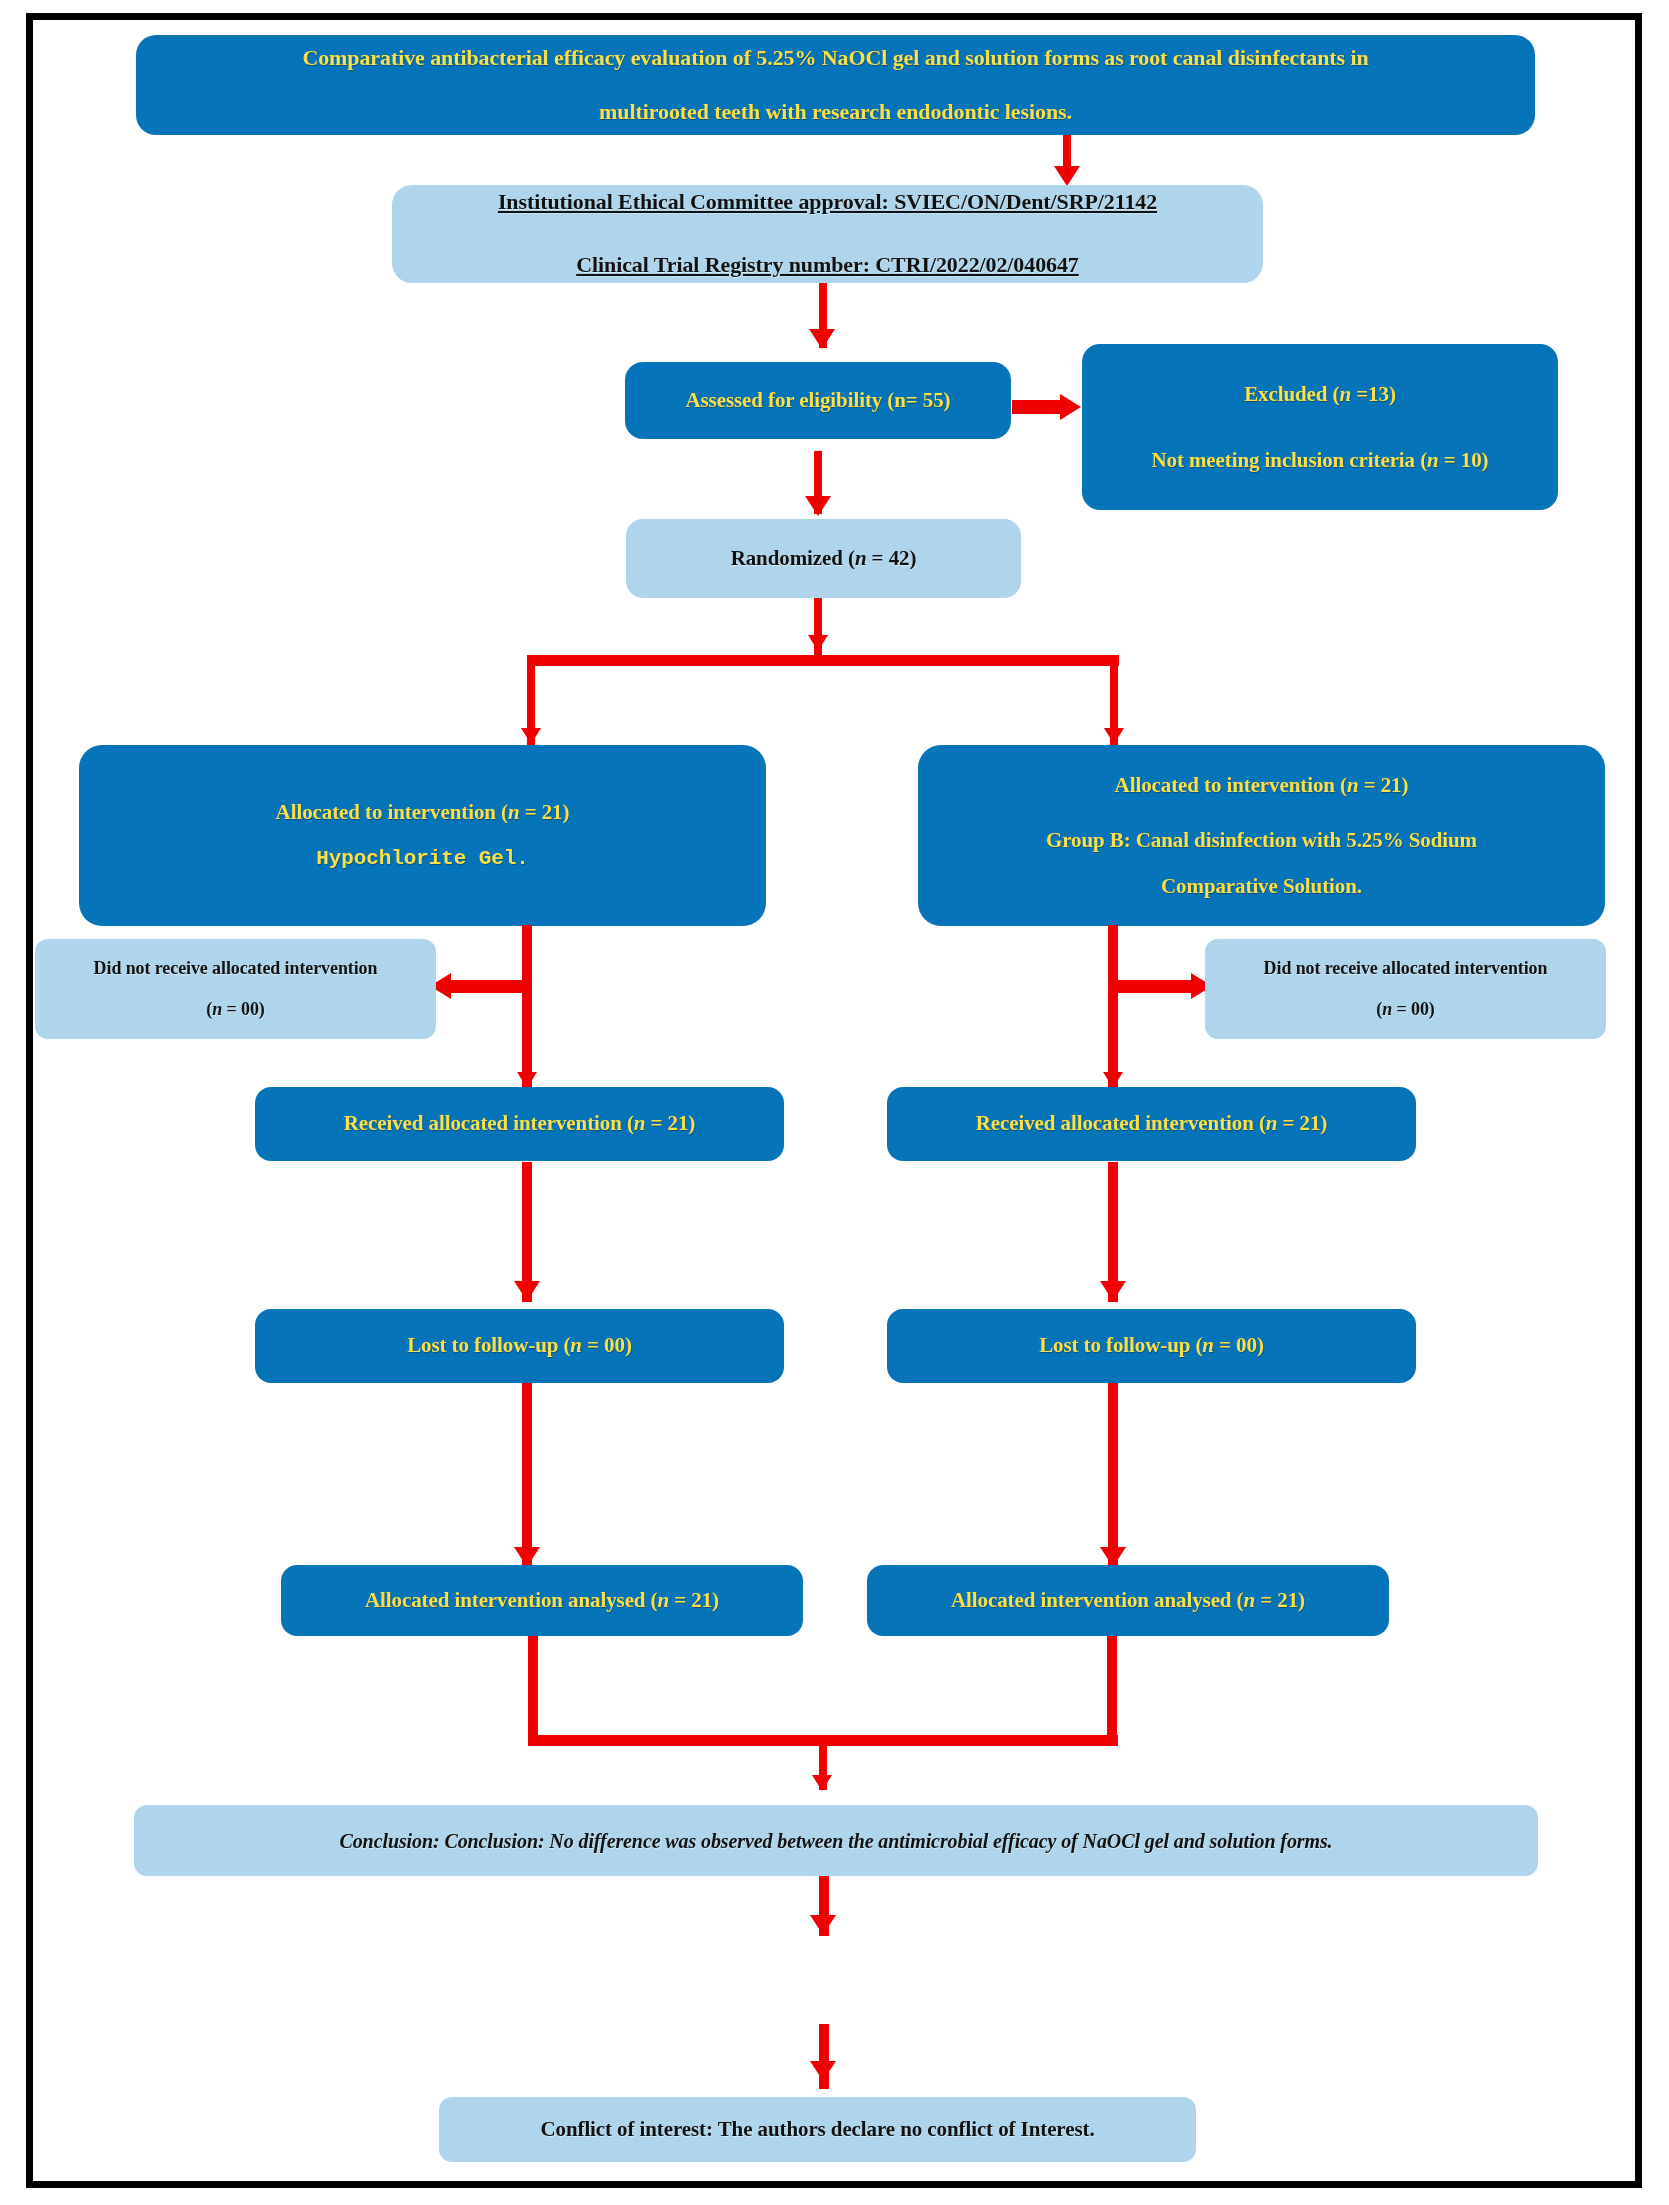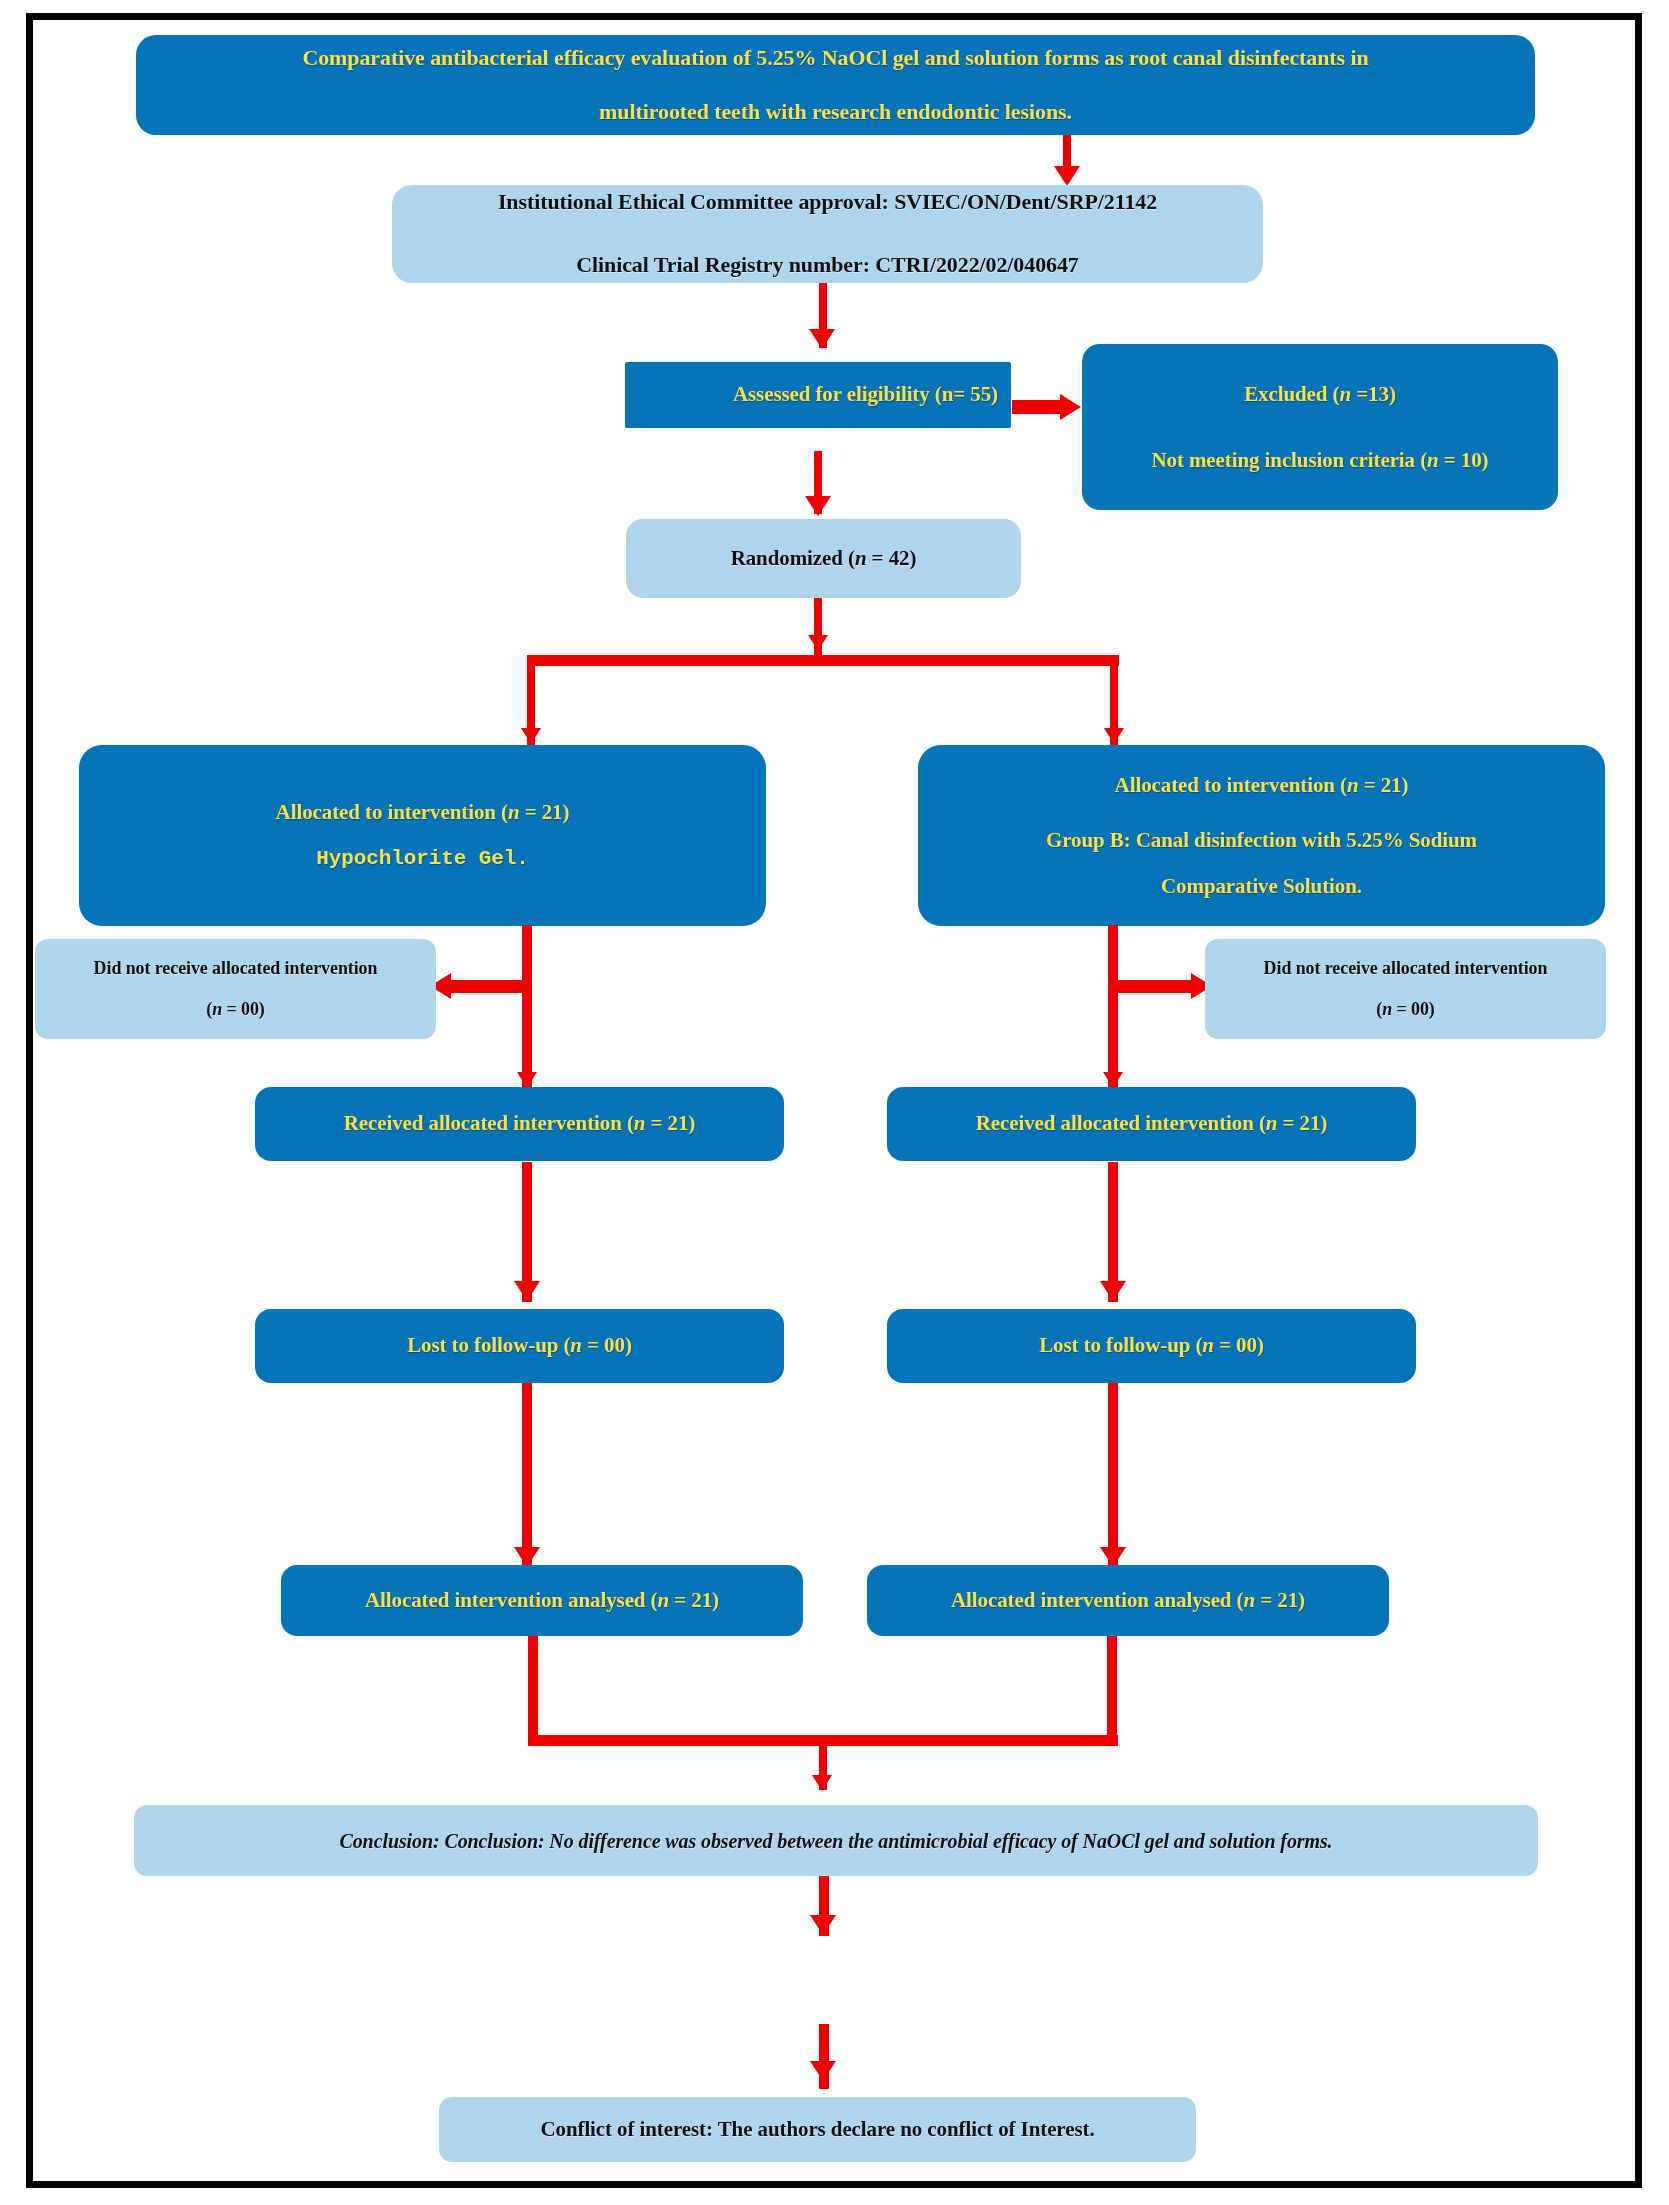--- a/index.html
+++ b/index.html
@@ -95,29 +95,29 @@
   <div id="frame"></div>
 
   <div class="node dark" style="left:136px; top:35px; width:1399px; height:100px; font-size:22px; border-radius:20px;">
     <span class="ln">Comparative antibacterial efficacy evaluation of 5.25% NaOCl gel and solution forms as root canal disinfectants in</span>
     <span class="ln">multirooted teeth with research endodontic lesions.</span>
   </div>
 
   <div class="conn" style="left:1063px; top:135px; width:8px; height:41px;"></div>
   <div class="arrowhead arrow-down" style="left:1054px; top:166px;"></div>
 
-  <div class="node light" style="left:392px; top:185px; width:871px; height:98px; font-size:22px; border-radius:20px; line-height:2.3;">
+  <div class="node light" style="left:392px; top:185px; width:871px; height:98px; font-size:22px; border-radius:20px; line-height:2.3;text-decoration:underline;">
     <span class="ln">Institutional Ethical Committee approval: SVIEC/ON/Dent/SRP/21142</span>
     <span class="ln">Clinical Trial Registry number: CTRI/2022/02/040647</span>
   </div>
 
   <div class="conn" style="left:819px; top:283px; width:8px; height:65px;"></div>
   <div class="arrowhead arrow-down" style="left:809px; top:329px;"></div>
 
-  <div class="node dark" style="left:625px; top:362px; width:386px; height:66px; font-size:21px; border-radius:2px;text-align:right;">
+  <div class="node dark" style="left:625px; top:362px; width:386px; height:77px; font-size:21px; border-radius:18px;">
     <span class="ln">Assessed for eligibility (n= 55)</span>
   </div>
 
   <div class="conn" style="left:1012px; top:400px; width:53px; height:14px;"></div>
   <div class="arrowhead arrow-right" style="left:1060px; top:394px;"></div>
 
   <div class="node dark" style="left:1082px; top:344px; width:476px; height:166px; font-size:21px; border-radius:18px; line-height:2.6;">
     <span class="ln">Excluded (<i class="it">n</i> =13)</span>
     <span class="ln">Not meeting inclusion criteria (<i class="it">n</i> = 10)</span>
   </div>

